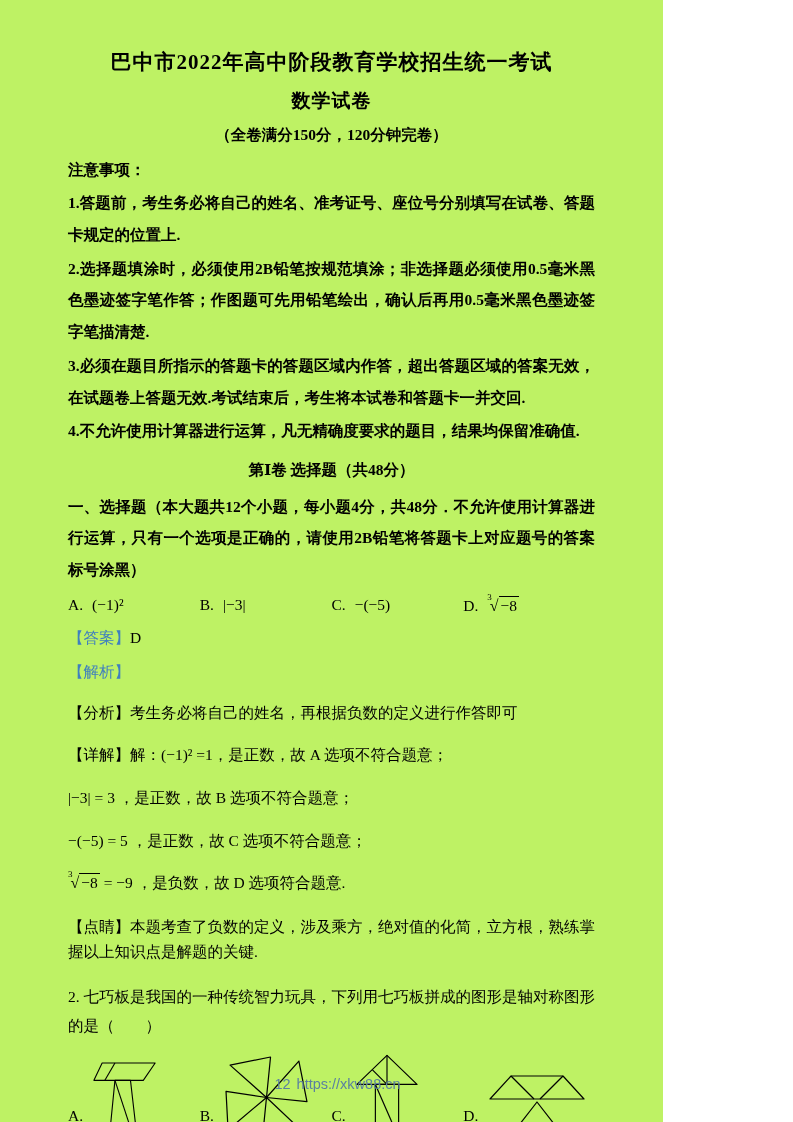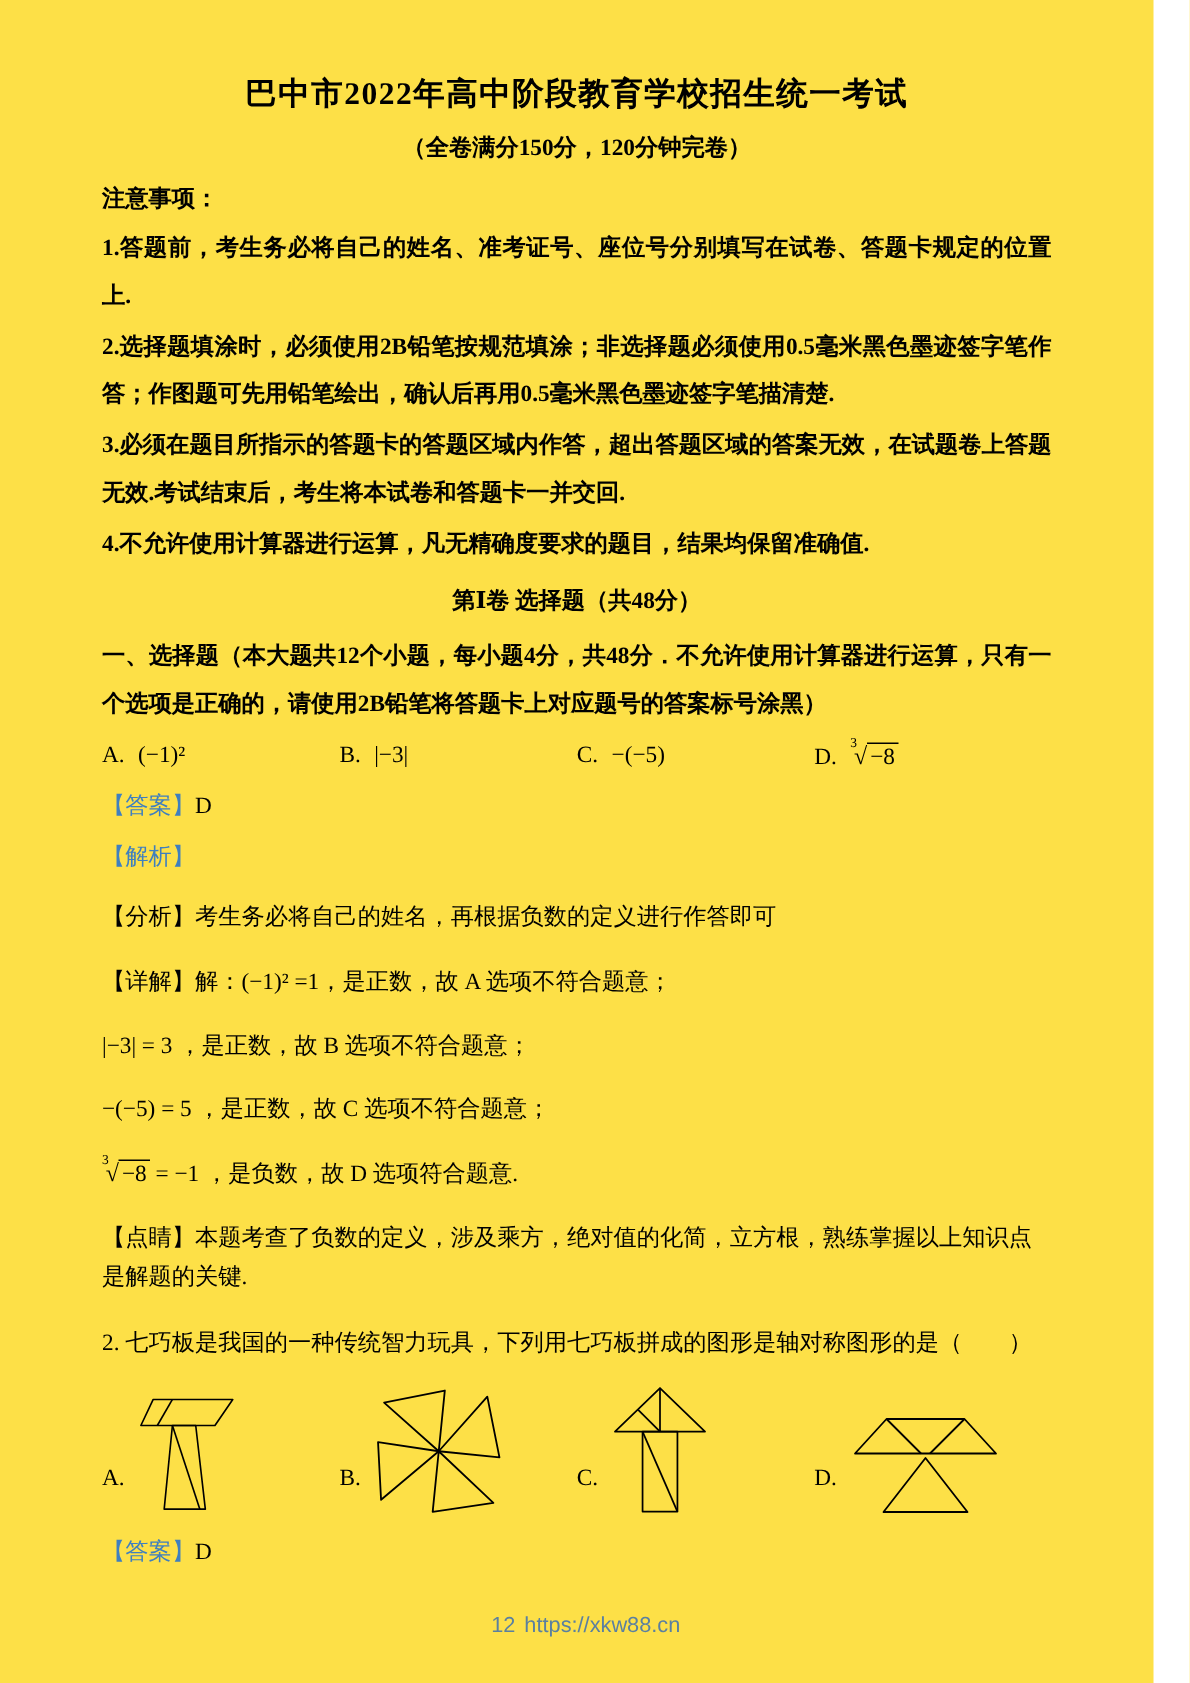--- a/index.html
+++ b/index.html
@@ -1,22 +1,22 @@
 <!DOCTYPE html>
 <html><head>
 <meta charset="utf-8">
 <style>
   html,body{margin:0;padding:0;background:#ffffff;}
   .page{
-    width:769px;
+    width:663px;
     height:1122px;
     box-sizing:border-box;
     padding:48px 68px 90px;
     position:relative;
-    background:#fde047;
+    background:#bef264;
     color:#000;
     font-family:"Liberation Serif","DejaVu Serif",serif;
     font-size:15.5px;
     overflow:hidden;
   }
   .title{font-size:21px;font-weight:bold;text-align:center;margin:0 0 12px;letter-spacing:1px;}
   .subtitle{font-size:19px;font-weight:bold;text-align:center;margin:0 0 11px;letter-spacing:1px;}
   .meta{font-weight:bold;text-align:center;margin:0 0 8px;}
   .notice-heading{font-weight:bold;margin:4px 0 2px;line-height:2.0;}
   .notice-item{font-weight:bold;margin:0 0 2px;line-height:2.05;text-align:justify;}
@@ -46,20 +46,21 @@
     font-family:"Liberation Sans","DejaVu Sans",sans-serif;
   }
   .footer span{margin:0 3px;}
 </style>
 </head>
 <body>
 
 <div class="page">
 
   <h1 class="title">巴中市2022年高中阶段教育学校招生统一考试</h1>
+  <h2 class="subtitle">数学试卷</h2>
   <p class="meta">（全卷满分150分，120分钟完卷）</p>
 
   <p class="notice-heading">注意事项：</p>
   <p class="notice-item">1.答题前，考生务必将自己的姓名、准考证号、座位号分别填写在试卷、答题卡规定的位置上.</p>
   <p class="notice-item">2.选择题填涂时，必须使用2B铅笔按规范填涂；非选择题必须使用0.5毫米黑色墨迹签字笔作答；作图题可先用铅笔绘出，确认后再用0.5毫米黑色墨迹签字笔描清楚.</p>
   <p class="notice-item">3.必须在题目所指示的答题卡的答题区域内作答，超出答题区域的答案无效，在试题卷上答题无效.考试结束后，考生将本试卷和答题卡一并交回.</p>
   <p class="notice-item">4.不允许使用计算器进行运算，凡无精确度要求的题目，结果均保留准确值.</p>
 
   <p class="volume-title">第Ⅰ卷  选择题（共48分）</p>
   <p class="part-title">一、选择题（本大题共12个小题，每小题4分，共48分．不允许使用计算器进行运算，只有一个选项是正确的，请使用2B铅笔将答题卡上对应题号的答案标号涂黑）</p>
@@ -95,21 +96,21 @@
   <p class="body-line">
     <span class="bold">【分析】</span><span>考生务必将自己的姓名，再根据负数的定义进行作答即可</span>
   </p>
 
   <p class="body-line">
     <span class="bold">【详解】</span><span>解：(−1)² =1，是正数，故 A 选项不符合题意；</span>
   </p>
   <p class="body-line">|−3| = 3 ，是正数，故 B 选项不符合题意；</p>
   <p class="body-line">−(−5) = 5 ，是正数，故 C 选项不符合题意；</p>
   <p class="body-line">
-    <span class="radical"><sup class="rad-idx">3</sup><span class="rad-sqrt">√</span><span class="rad-body">−8</span></span><span> = −1 ，是负数，故 D 选项符合题意.</span>
+    <span class="radical"><sup class="rad-idx">3</sup><span class="rad-sqrt">√</span><span class="rad-body">−8</span></span><span> = −9 ，是负数，故 D 选项符合题意.</span>
   </p>
 
   <p class="body-line">
     <span class="bold">【点睛】</span><span>本题考查了负数的定义，涉及乘方，绝对值的化简，立方根，熟练掌握以上知识点是解题的关键.</span>
   </p>
 
   <p class="stem">2. 七巧板是我国的一种传统智力玩具，下列用七巧板拼成的图形是轴对称图形的是（　　）</p>
 
   <div class="shapes-row">
     <span class="shape-group">

